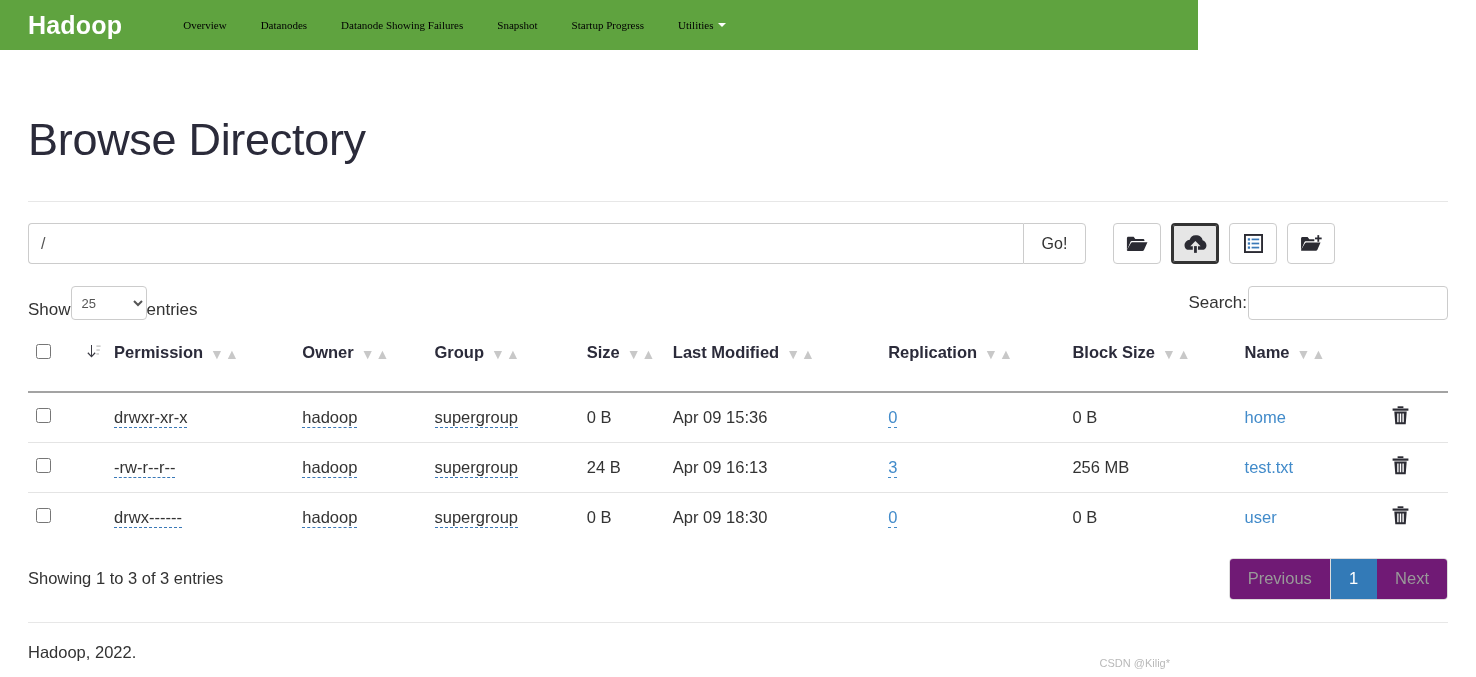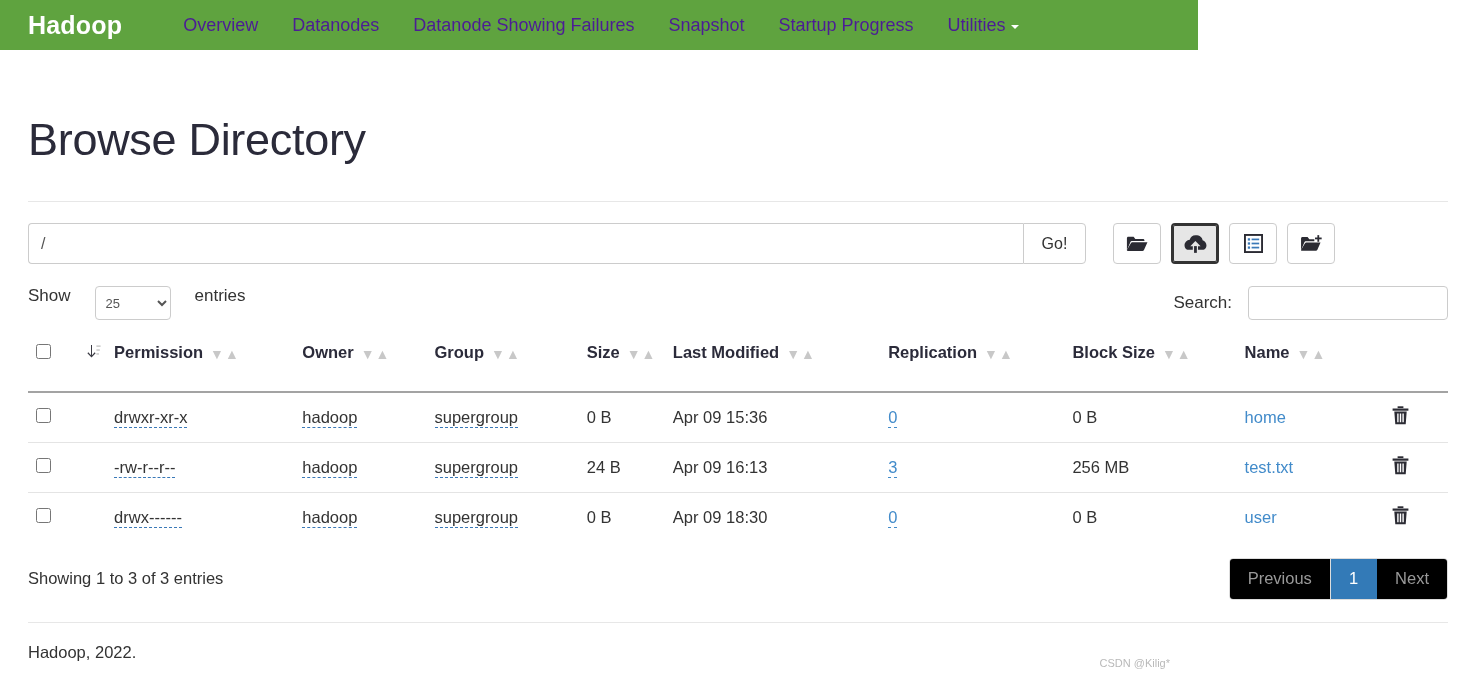--- a/index.html
+++ b/index.html
@@ -26,27 +26,28 @@
   .brand {
     color: #ffffff;
     font-size: 25px;
     font-weight: bold;
     letter-spacing: 0.2px;
     margin-right: 44px;
     line-height: 50px;
     cursor: pointer;
   }
   .nav-item {
-    color: #4c1d95;
-    font-size: 18px;
+    color: #000000;
+    font-size: 11px;
     padding: 0 17px;
     line-height: 50px;
     height: 50px;
     cursor: pointer;
     white-space: nowrap;
+    font-family: Liberation Serif, serif;
   }
   .caret {
     display: inline-block;
     width: 0; height: 0;
     border-left: 4.5px solid transparent;
     border-right: 4.5px solid transparent;
     border-top: 4.5px solid #ffffff;
     vertical-align: 2px;
     margin-left: 5px;
   }
@@ -129,41 +130,41 @@
   .controls-row {
     display: flex;
     justify-content: space-between;
     align-items: center;
     margin-top: 22px;
   }
   .show-entries {
     font-size: 17px;
     color: #333;
     display: flex;
-    align-items: flex-start;
-    gap: 24px;
+    align-items: flex-end;
+    gap: 0;
   }
   .length-select {
     height: 34px;
     border: 1px solid #cccccc;
     border-radius: 4px;
     font-size: 13px;
     color: #555;
     padding: 2px 6px;
     background: #fff;
     font-family: "Liberation Sans", sans-serif;
     cursor: pointer;
     width: 76px;
   }
   .search-wrap {
     font-size: 17px;
     color: #333;
     display: flex;
     align-items: center;
-    gap: 16px;
+    gap: 1px;
   }
   .search-input {
     width: 200px;
     height: 34px;
     border: 1px solid #cccccc;
     border-radius: 4px;
     padding: 6px 10px;
     font-size: 14px;
     font-family: "Liberation Sans", sans-serif;
     outline: none;
@@ -271,21 +272,21 @@
   .pagination {
     display: flex;
     border: 1px solid #dddddd;
     border-radius: 4px;
     overflow: hidden;
   }
   .page-btn {
     padding: 9px 18px;
     font-size: 16.5px;
     color: #999999;
-    background: #000000;
+    background: #701a75;
     cursor: pointer;
     border-right: 1px solid #dddddd;
     line-height: 1.3;
     user-select: none;
   }
   .page-btn:last-child { border-right: none; text-align: right; }
   .page-btn.active {
     background: #337ab7;
     color: #ffffff;
     border-right-color: #337ab7;

